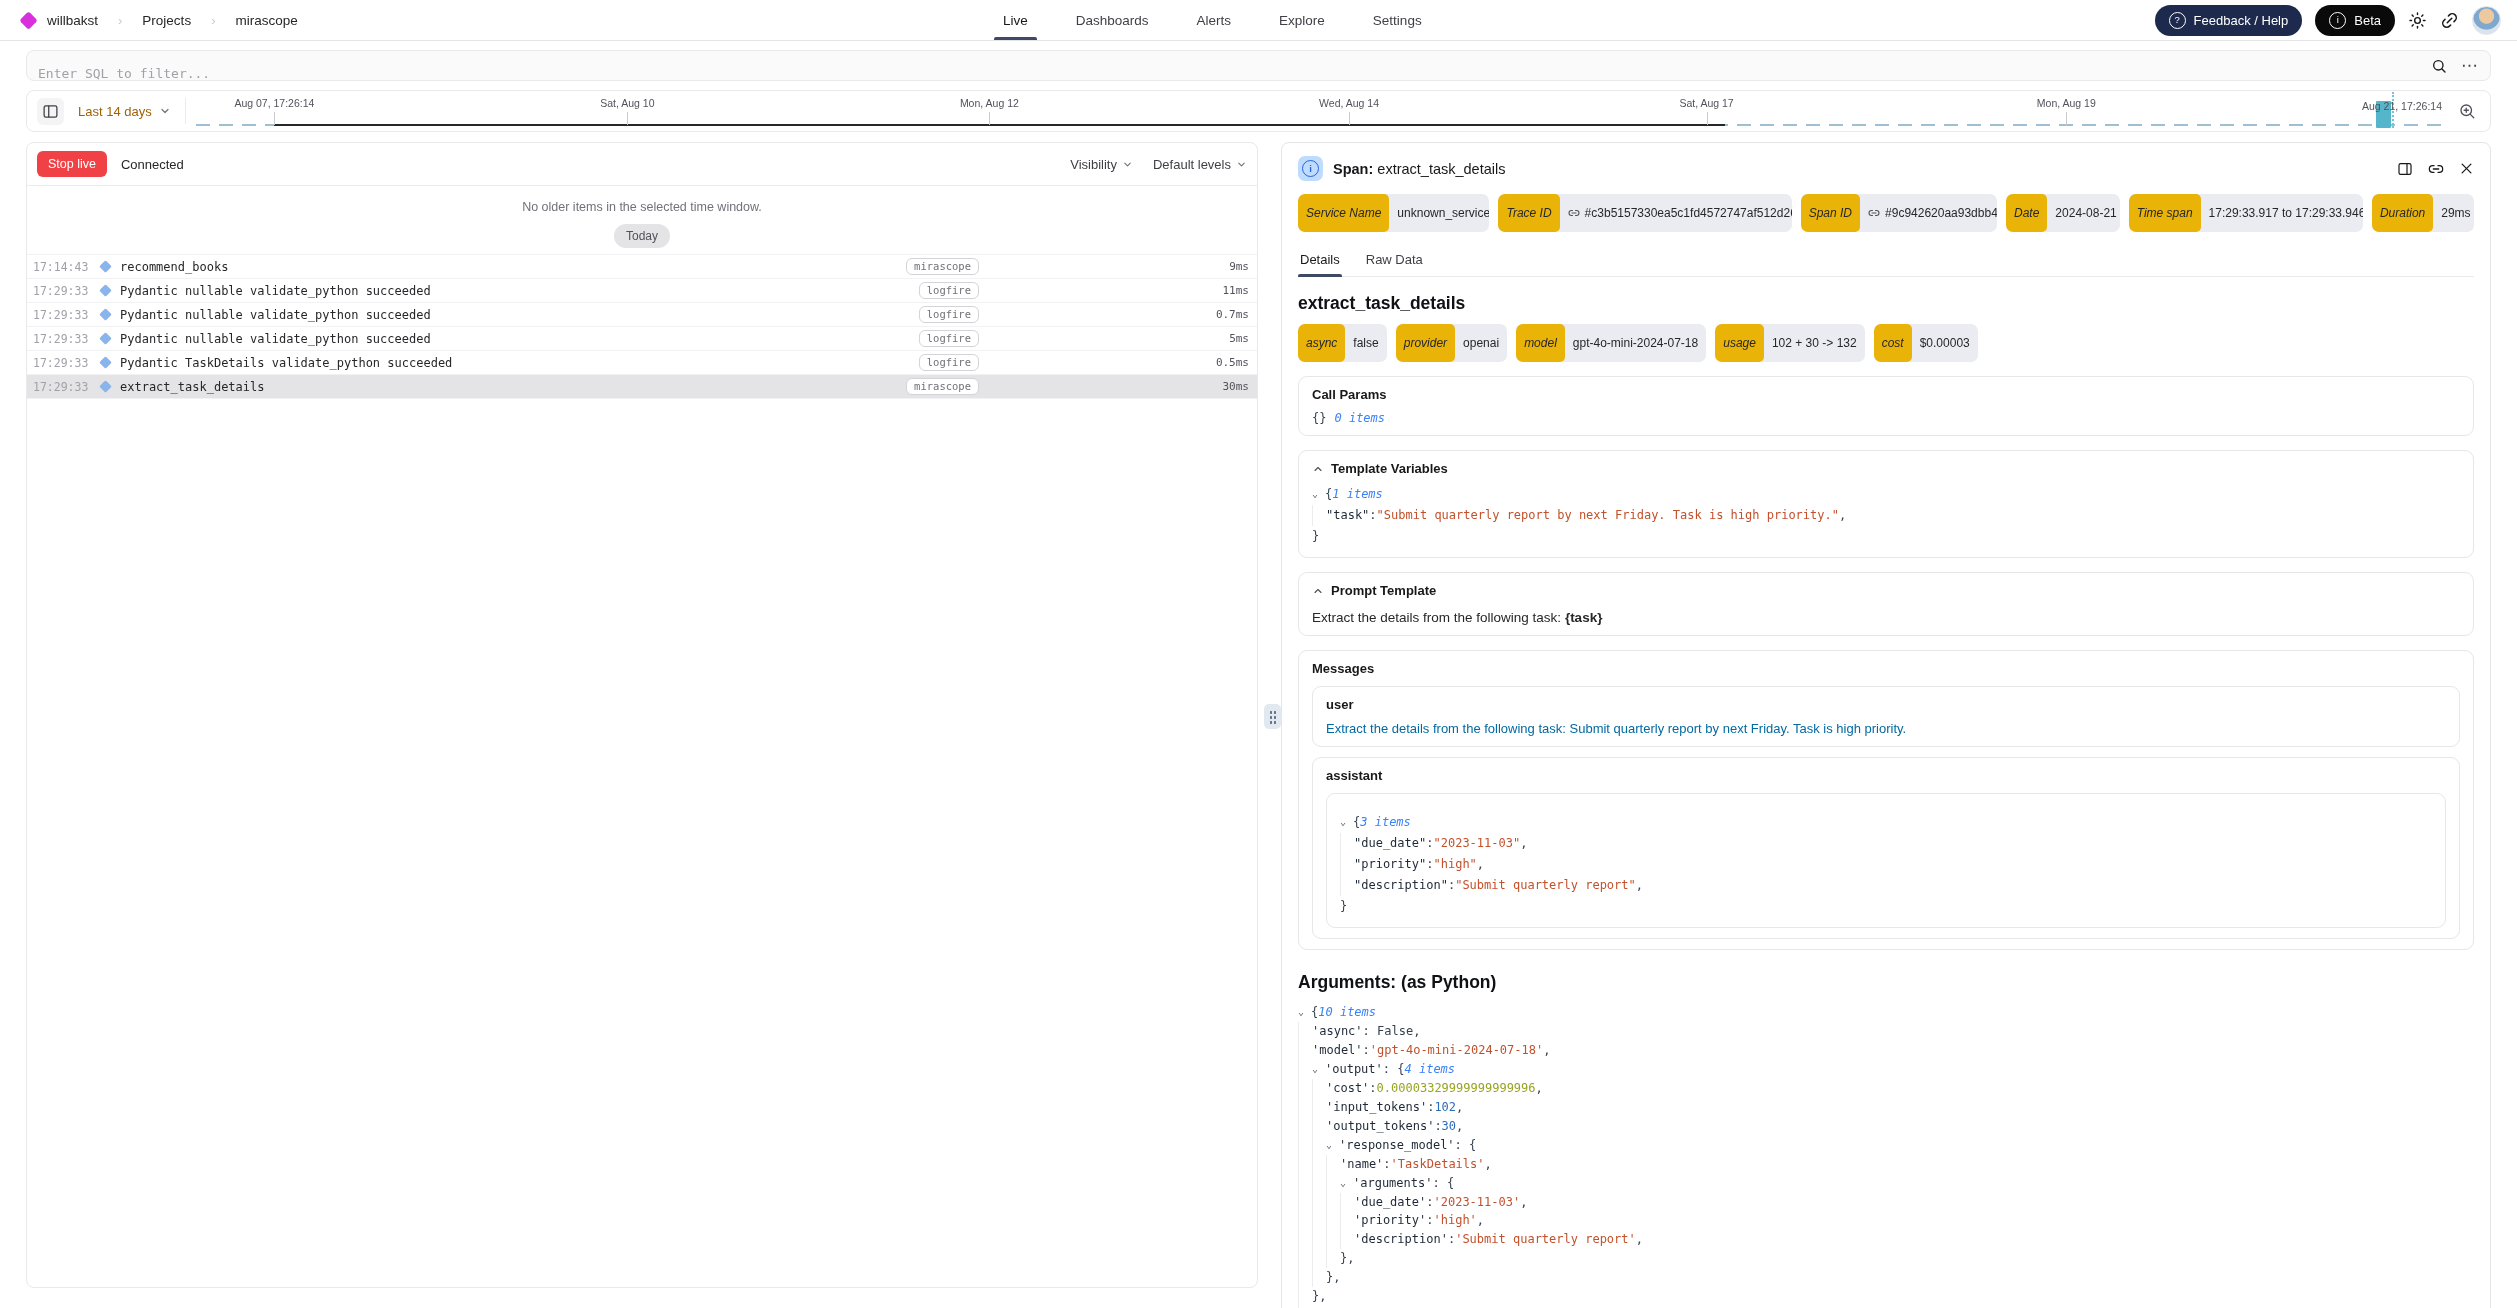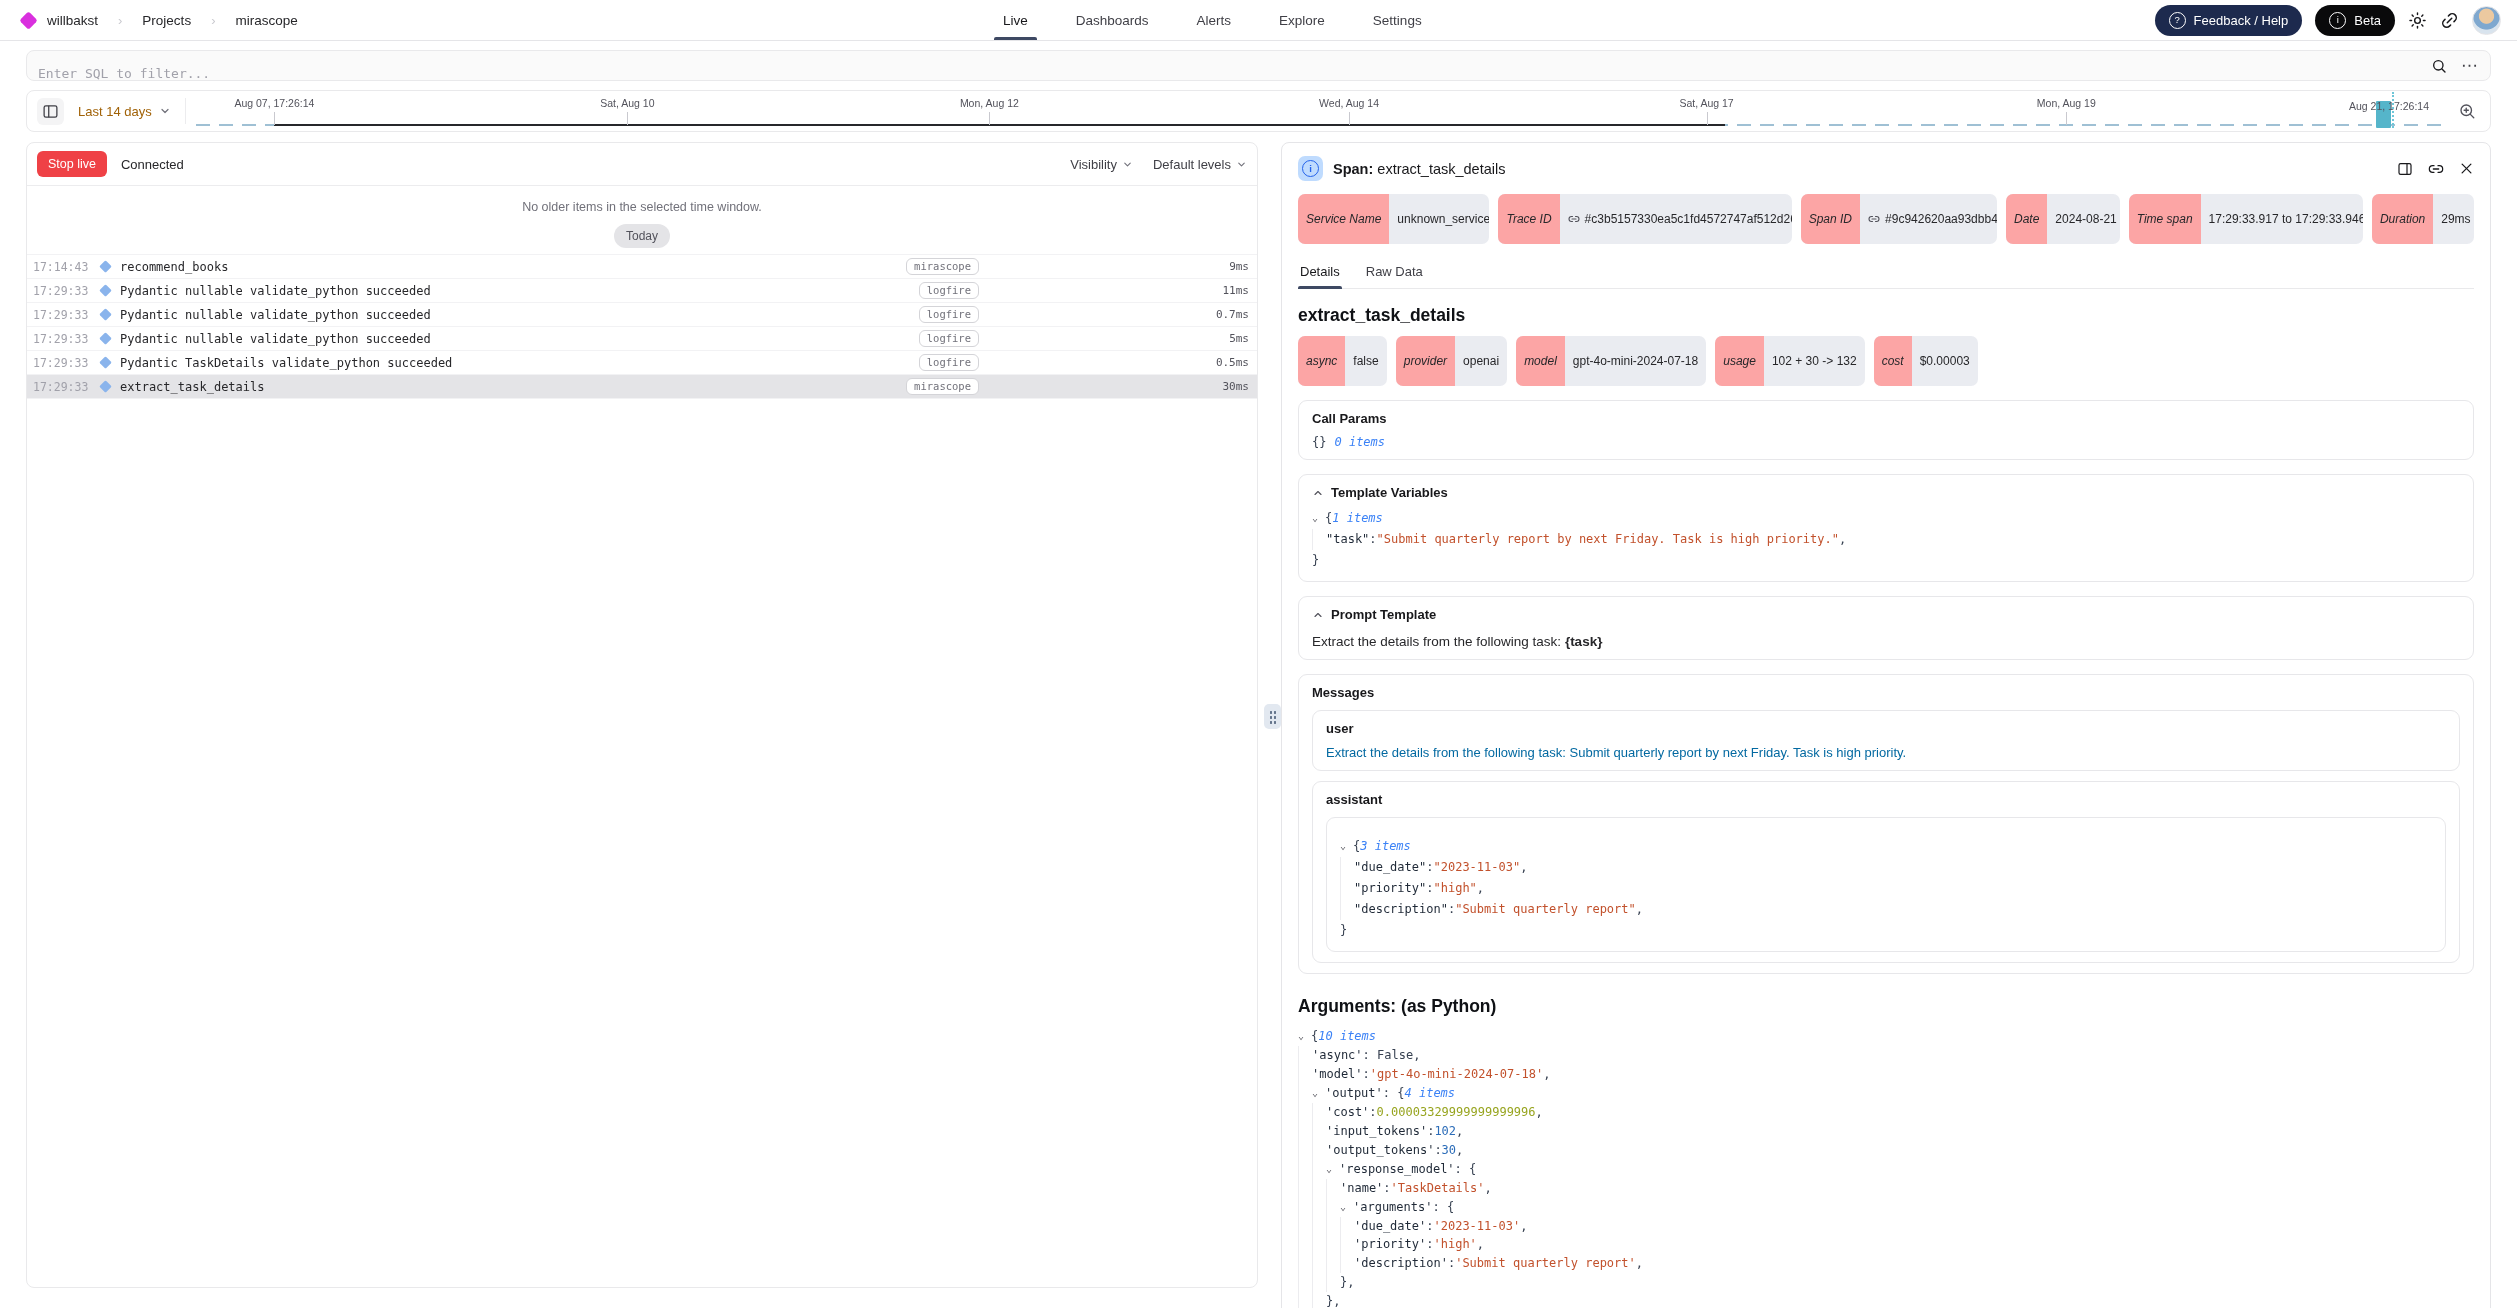--- a/index.html
+++ b/index.html
@@ -34,21 +34,21 @@
   .sql-icons{position:absolute;right:12px;top:0;height:31px;display:flex;align-items:center;gap:14px;color:#3f3f46;}
   .dots{font-size:17px;letter-spacing:1px;color:#3f3f46;line-height:0;cursor:pointer;}
 
   
   .timeline-box{margin:8px 26px 0;height:42px;border:1px solid #e9e9eb;border-radius:8px;display:flex;align-items:center;padding:0 10px;gap:10px;box-sizing:border-box;}
   .tl-toggle{width:27px;height:27px;background:#f4f4f5;border-radius:6px;display:grid;place-items:center;color:#3f3f46;}
   .tl-range{display:flex;align-items:center;gap:7px;font-size:13px;color:#a16207;cursor:pointer;white-space:nowrap;padding:0 4px;}
   .tl-sep{width:1px;align-self:stretch;margin:7px 0;background:#ececee;}
   .tl-canvas{position:relative;flex:1;height:100%;}
   .tl-tick-label{position:absolute;top:6px;transform:translateX(-50%);font-size:10.5px;color:#52525b;white-space:nowrap;}
-  .tl-tick-label.end{transform:none;right:15px;top:9px;}
+  .tl-tick-label.end{transform:none;right:2px;top:9px;}
   .tl-tick-line{position:absolute;top:21px;width:1px;height:13px;background:#c9c9cf;}
   .tl-dash{position:absolute;left:0;right:0;bottom:5px;height:2px;background:repeating-linear-gradient(90deg,#9fc0d4 0 14px,transparent 14px 23px);}
   .tl-solid{position:absolute;left:3.5%;width:64.5%;bottom:5px;height:2px;background:#26272b;}
   .tl-marker{position:absolute;bottom:3px;left:calc(100% - 68px);width:15px;height:27px;background:#55B5CA;border-radius:1px;}
   .tl-marker-dash{position:absolute;bottom:3px;left:calc(100% - 52px);height:36px;width:0;border-right:2px dotted #6fc6d8;}
   .tl-zoom{color:#52525b;margin:0 4px;}
 
   
   .main{margin:10px 26px 0;display:flex;position:relative;height:1146px;}
   .left-panel{width:1232px;flex:none;border:1px solid #e9e9eb;border-radius:8px;background:#fff;display:flex;flex-direction:column;box-sizing:border-box;overflow:hidden;}
@@ -78,21 +78,21 @@
   
   .right-panel{flex:1;margin-left:23px;border:1px solid #e5e5e8;border-radius:8px;padding:13px 16px;box-sizing:border-box;height:1400px;overflow:hidden;background:#fff;}
   .rp-header{display:flex;align-items:center;gap:10px;}
   .info-chip{width:25px;height:25px;border-radius:7px;background:#BFDBFE;display:grid;place-items:center;flex:none;}
   .info-i{width:15px;height:15px;border:1.6px solid #2563EB;border-radius:50%;color:#2563EB;display:grid;place-items:center;font-size:9.5px;font-weight:700;font-style:normal;}
   .rp-title{font-size:14.5px;color:#18181b;}
   .rp-title b{font-weight:700;}
   .rp-icons{margin-left:auto;display:flex;gap:15px;color:#3f3f46;align-items:center;}
   .meta-row{display:flex;gap:9px;margin-top:13px;white-space:nowrap;}
   .badge{display:inline-flex;align-items:stretch;border-radius:7px;background:#EAECF1;font-size:12px;overflow:hidden;}
-  .badge .bl{font-style:italic;background:#fca5a5;color:#27272a;padding:18px 8px;border-radius:0;display:flex;align-items:center;}
+  .badge .bl{font-style:italic;background:#eab308;color:#27272a;padding:12px 8px;border-radius:5px;display:flex;align-items:center;}
   .badge .bv{padding:4px 8px;color:#27272a;display:flex;align-items:center;gap:5px;}
   .badge .bv .chain{color:#52525b;display:grid;place-items:center;}
   .rp-tabs{display:flex;gap:22px;margin-top:14px;border-bottom:1px solid #e9e9eb;}
   .rp-tab{font-size:13px;color:#3f3f46;padding:6px 2px 9px;position:relative;cursor:pointer;}
   .rp-tab.active{color:#18181b;}
   .rp-tab.active::after{content:"";position:absolute;left:0;right:0;bottom:-1px;height:3px;background:#3E4963;border-radius:2px 2px 0 0;}
   .rp-h1{font-size:17.5px;font-weight:700;margin:16px 0 10px;color:#0f1115;}
   .attr-row{display:flex;gap:9px;white-space:nowrap;}
   .card{border:1px solid #e7e7ea;border-radius:9px;padding:10px 13px;margin-top:14px;}
   .card-title{font-size:13px;font-weight:700;color:#18181b;display:flex;align-items:center;gap:7px;}

